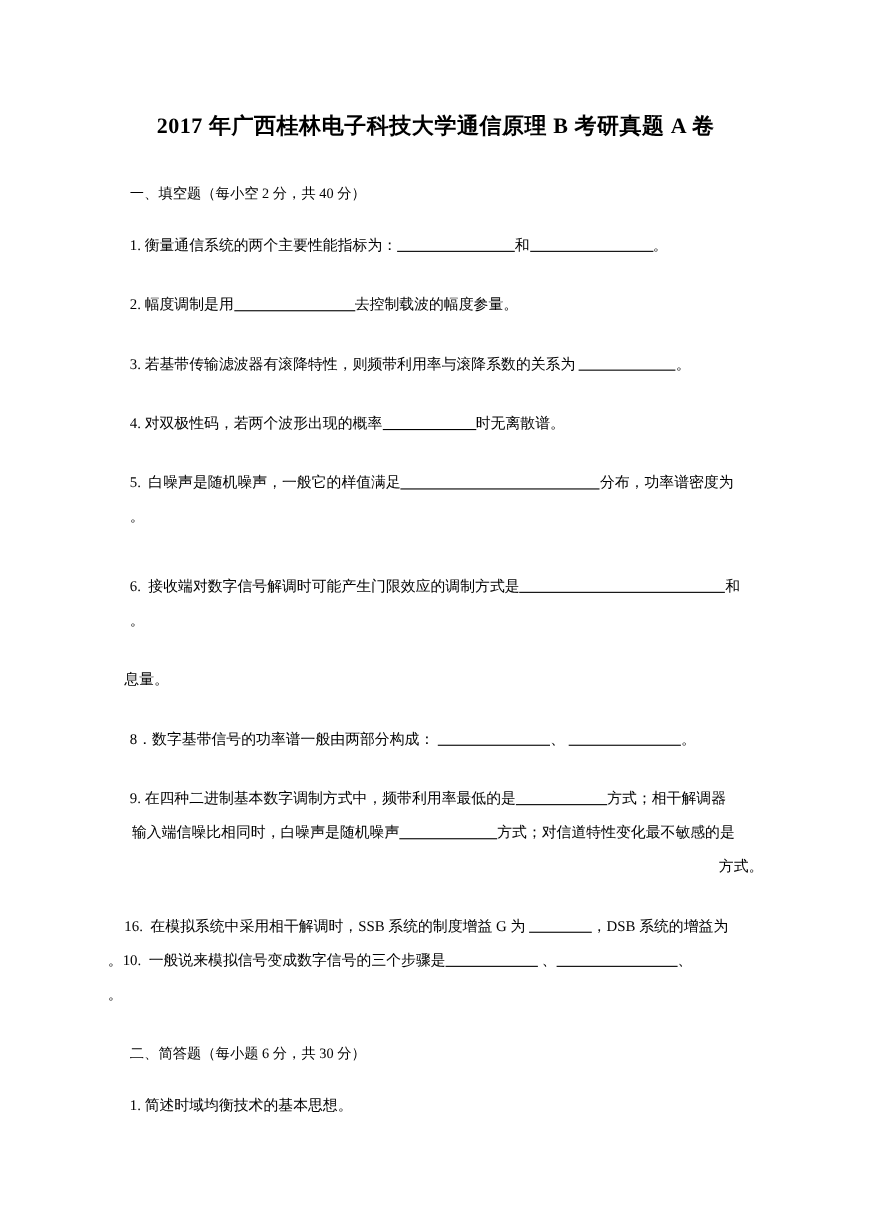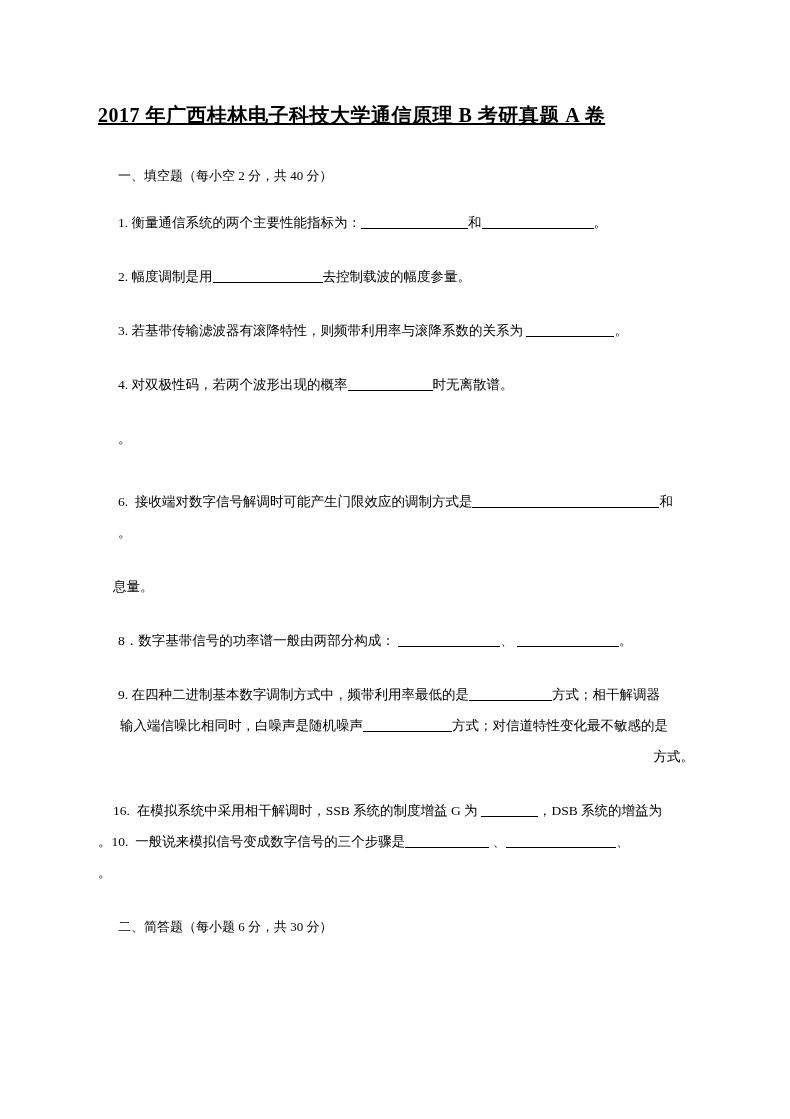--- a/index.html
+++ b/index.html
@@ -15,25 +15,25 @@
     background: #ffffff;
     box-sizing: border-box;
     padding: 100px 96px 40px 98px;
     font-family: "Liberation Serif", "DejaVu Serif", serif;
     color: #000000;
     overflow: hidden;
   }
   .doc-title {
     font-size: 20px;
     font-weight: bold;
+    text-align: center;
     line-height: 31px;
     margin: 0 0 29px 0;
     white-space: pre;
     letter-spacing: 0.5px;
-    text-decoration: underline;
   }
   .section-heading {
     font-size: 13px;
     line-height: 31px;
     margin: 0 0 16px 0;
     padding-left: 20px;
     white-space: pre;
   }
   .question {
     margin: 0 0 23px 0;
@@ -64,20 +64,21 @@
         <div class="question">
           <div class="line" style="padding-left: 20px;"><span>2. 幅度调制是用</span><span class="blank" style="width: 110px;"></span><span>去控制载波的幅度参量。</span></div>
         </div>
         <div class="question">
           <div class="line" style="padding-left: 20px;"><span>3. 若基带传输滤波器有滚降特性，则频带利用率与滚降系数的关系为 </span><span class="blank" style="width: 88px;"></span><span>。</span></div>
         </div>
         <div class="question">
           <div class="line" style="padding-left: 20px;"><span>4. 对双极性码，若两个波形出现的概率</span><span class="blank" style="width: 85px;"></span><span>时无离散谱。</span></div>
         </div>
         <div class="question">
+          <div class="line" style="padding-left: 20px;"><span>5.  白噪声是随机噪声，一般它的样值满足</span><span class="blank" style="width: 181px;"></span><span>分布，功率谱密度为</span></div>
           <div class="line" style="padding-left: 20px;"><span>。</span></div>
         </div>
         <div class="question">
           <div class="line" style="padding-left: 20px; margin-top: 32px;"><span>6.  接收端对数字信号解调时可能产生门限效应的调制方式是</span><span class="blank" style="width: 187px;"></span><span>和</span></div>
           <div class="line" style="padding-left: 20px;"><span>。</span></div>
         </div>
         <div class="question">
           <div class="line" style="padding-left: 15px;"><span>息量。</span></div>
         </div>
         <div class="question">
@@ -89,15 +90,18 @@
           <div class="line" style="padding-left: 22px; text-align: right;"><span>方式。</span></div>
         </div>
         <div class="question">
           <div class="line" style="padding-left: 15px;"><span>16.  在模拟系统中采用相干解调时，SSB 系统的制度增益 G 为 </span><span class="blank" style="width: 57px;"></span><span>，DSB 系统的增益为</span></div>
           <div class="line" style="padding-left: 0px;"><span>。10.  一般说来模拟信号变成数字信号的三个步骤是</span><span class="blank" style="width: 84px;"></span><span> 、</span><span class="blank" style="width: 110px;"></span><span>、</span></div>
           <div class="line" style="padding-left: 0px;"><span>。</span></div>
         </div>
       </div>
       <div>
         <div class="section-heading">二、简答题（每小题 6 分，共 30 分）</div>
+        <div class="question">
+          <div class="line" style="padding-left: 20px;"><span>1. 简述时域均衡技术的基本思想。</span></div>
+        </div>
       </div>
     </div>
 </div>
 
 </body></html>

